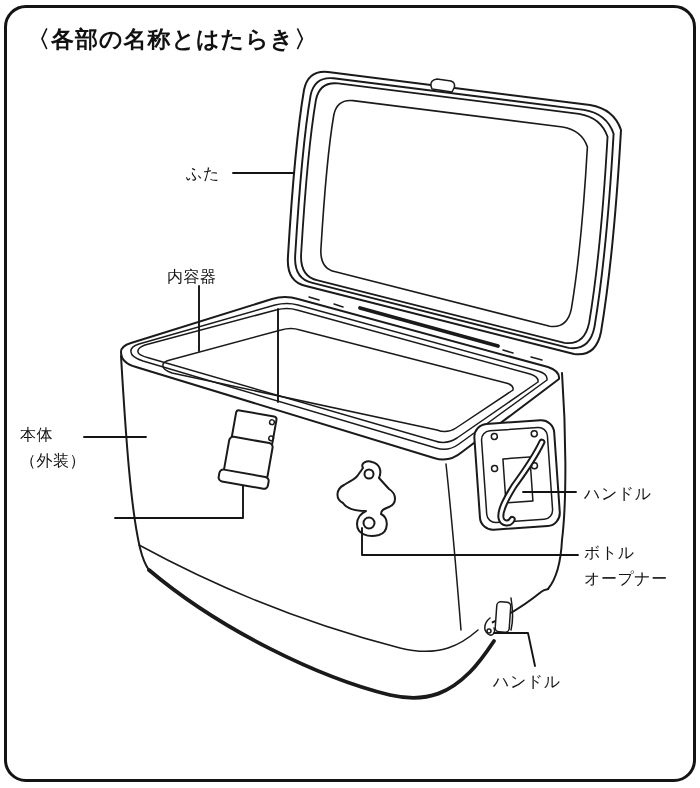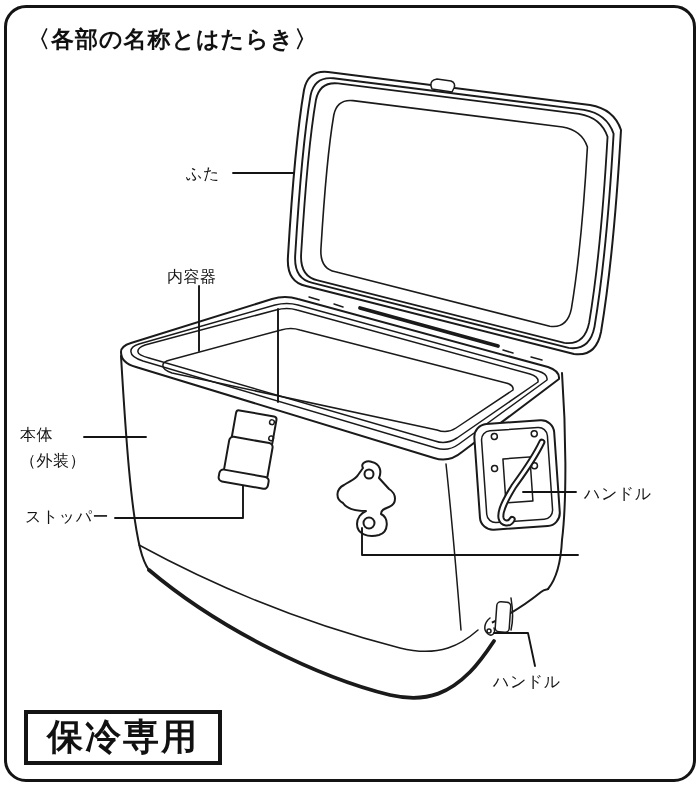--- a/index.html
+++ b/index.html
@@ -141,20 +141,20 @@
       <path class="leader" d="M 494 633 H 528 L 535 666"></path>
     </g>
   </svg>
 
   <div class="title">〈各部の名称とはたらき〉</div>
 
   <div class="lbl lbl-lid">ふた</div>
   <div class="lbl lbl-inner">内容器</div>
   <div class="lbl lbl-body">本体
 （外装）</div>
-  <div class="lbl lbl-stopper">ストッパー</div>
   <div class="lbl lbl-handle">ハンドル</div>
+  <div class="lbl lbl-bottle-opener">ボトル
+オープナー</div>
   <div class="lbl lbl-drain">ハンドル</div>
 
-  <div class="badge">保冷専用</div>
 
   <div class="frame"></div>
 </div>
 
 </body></html>

